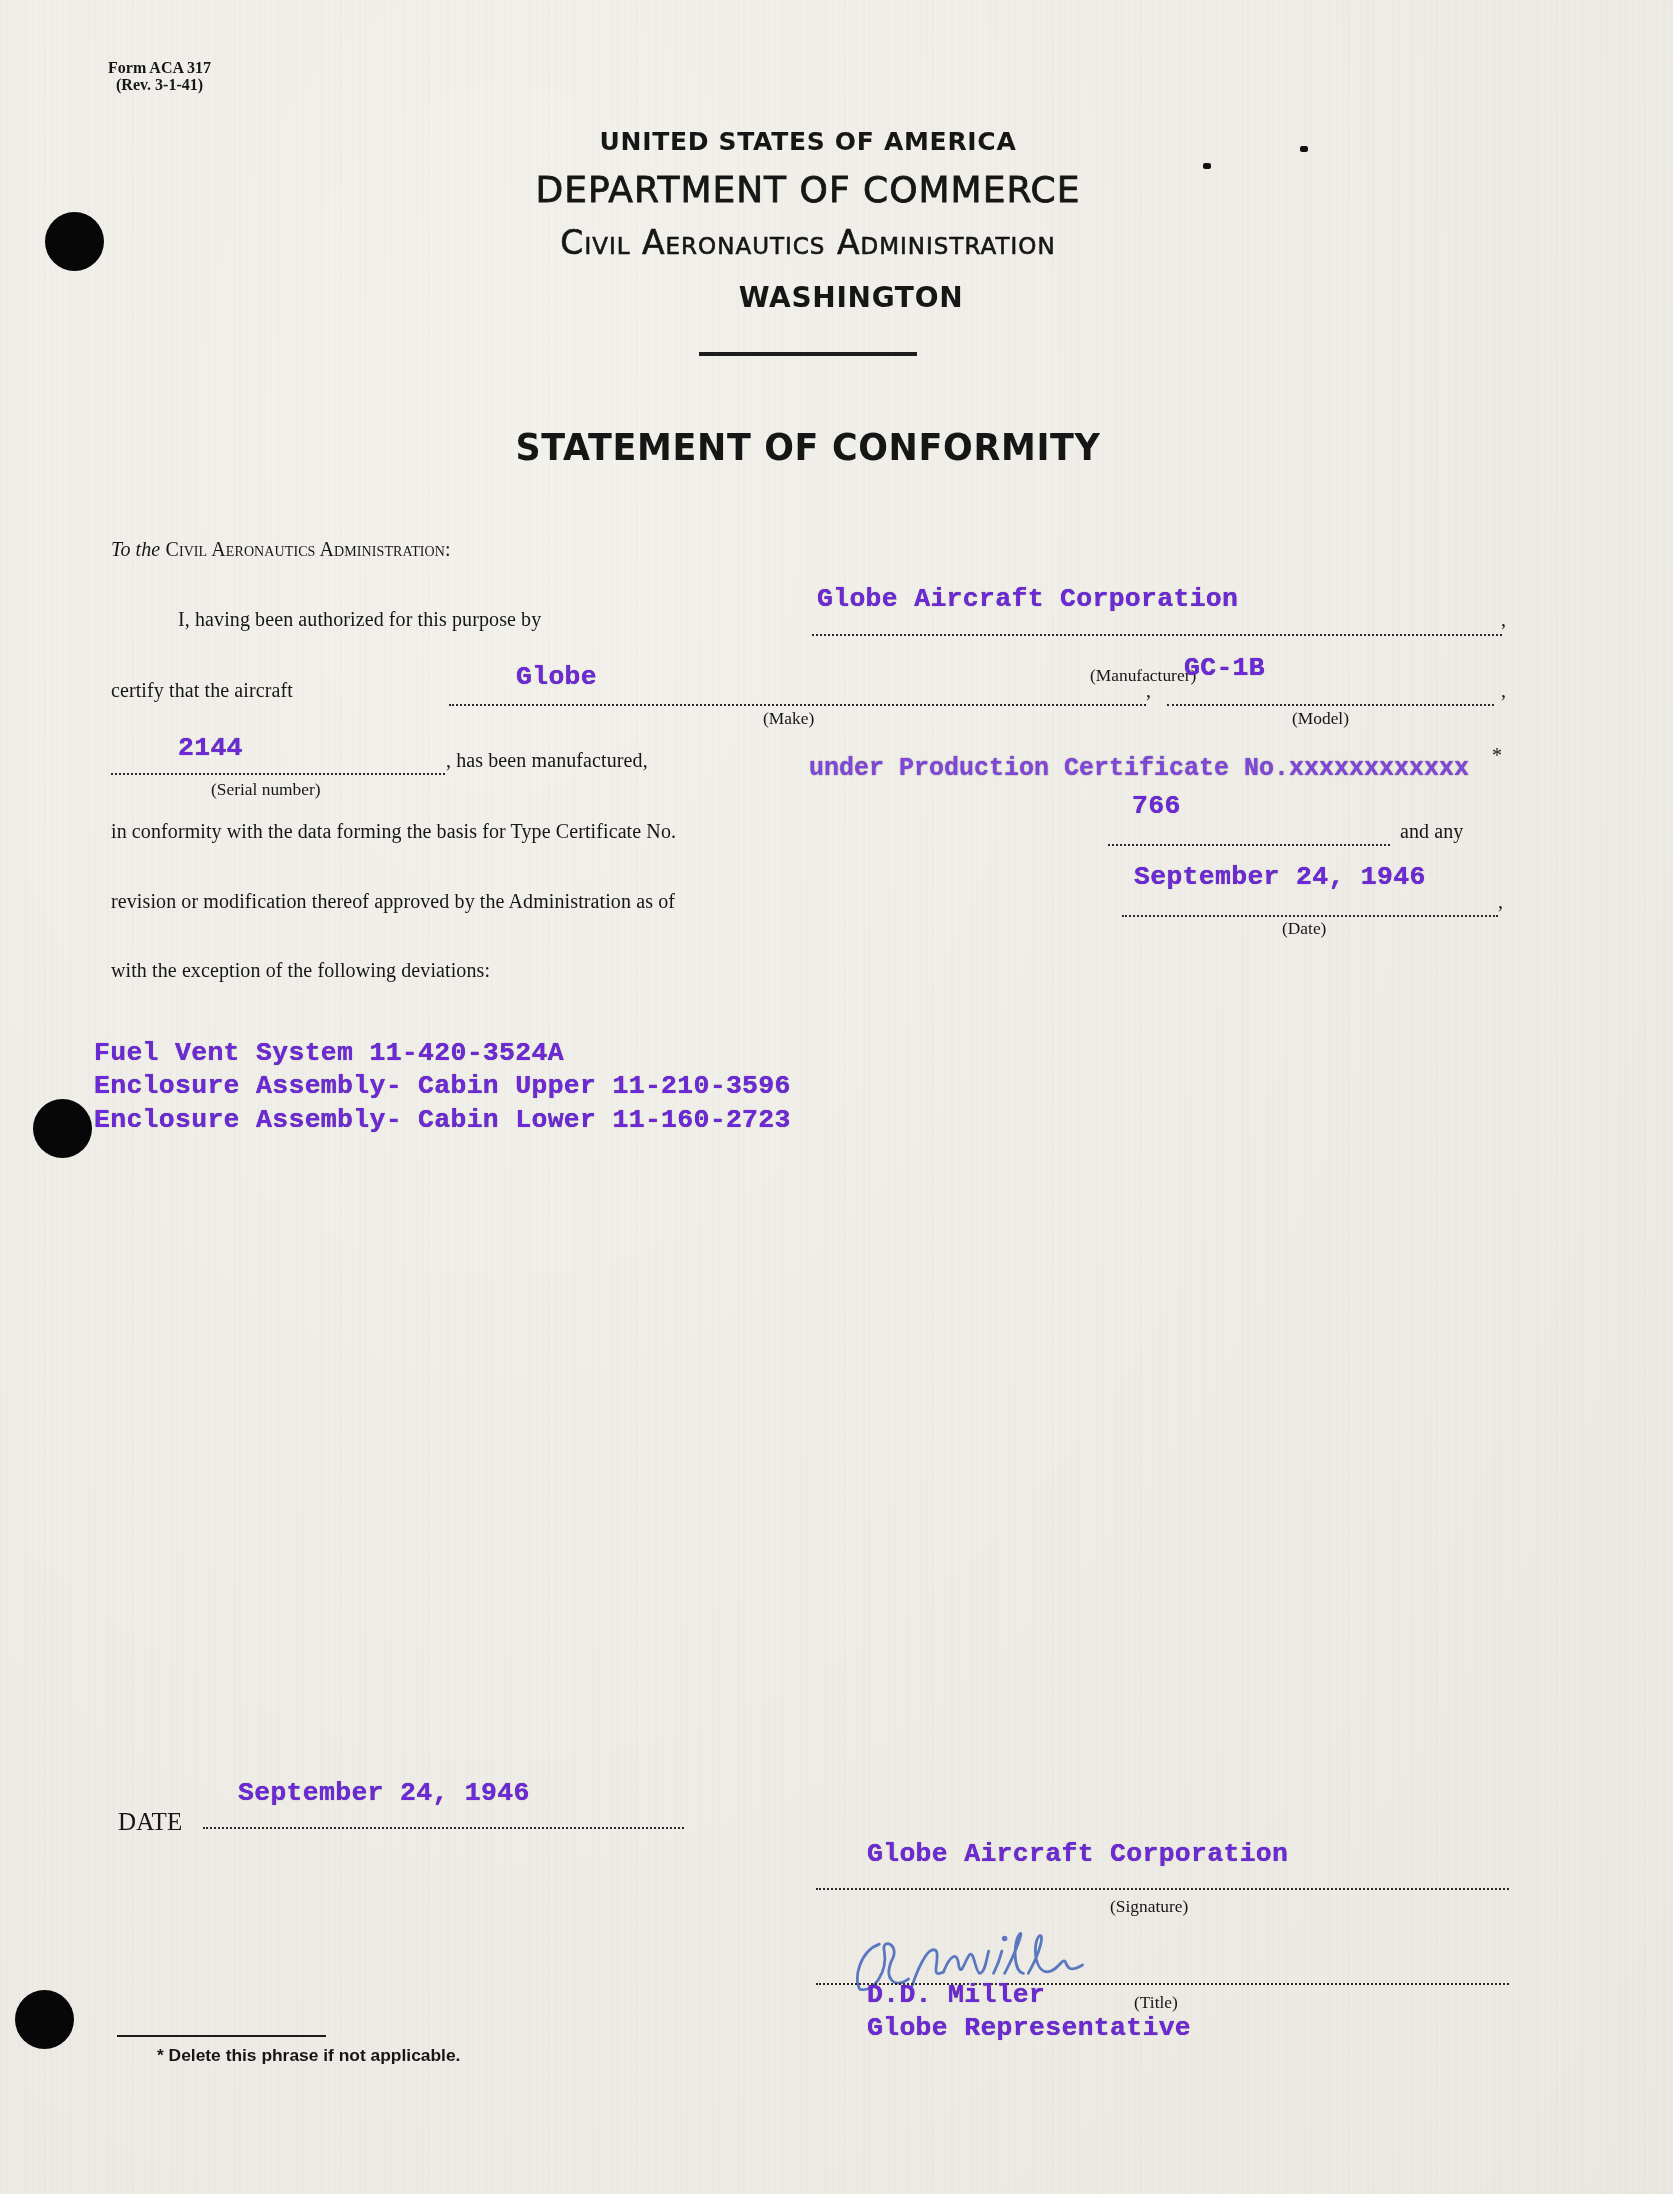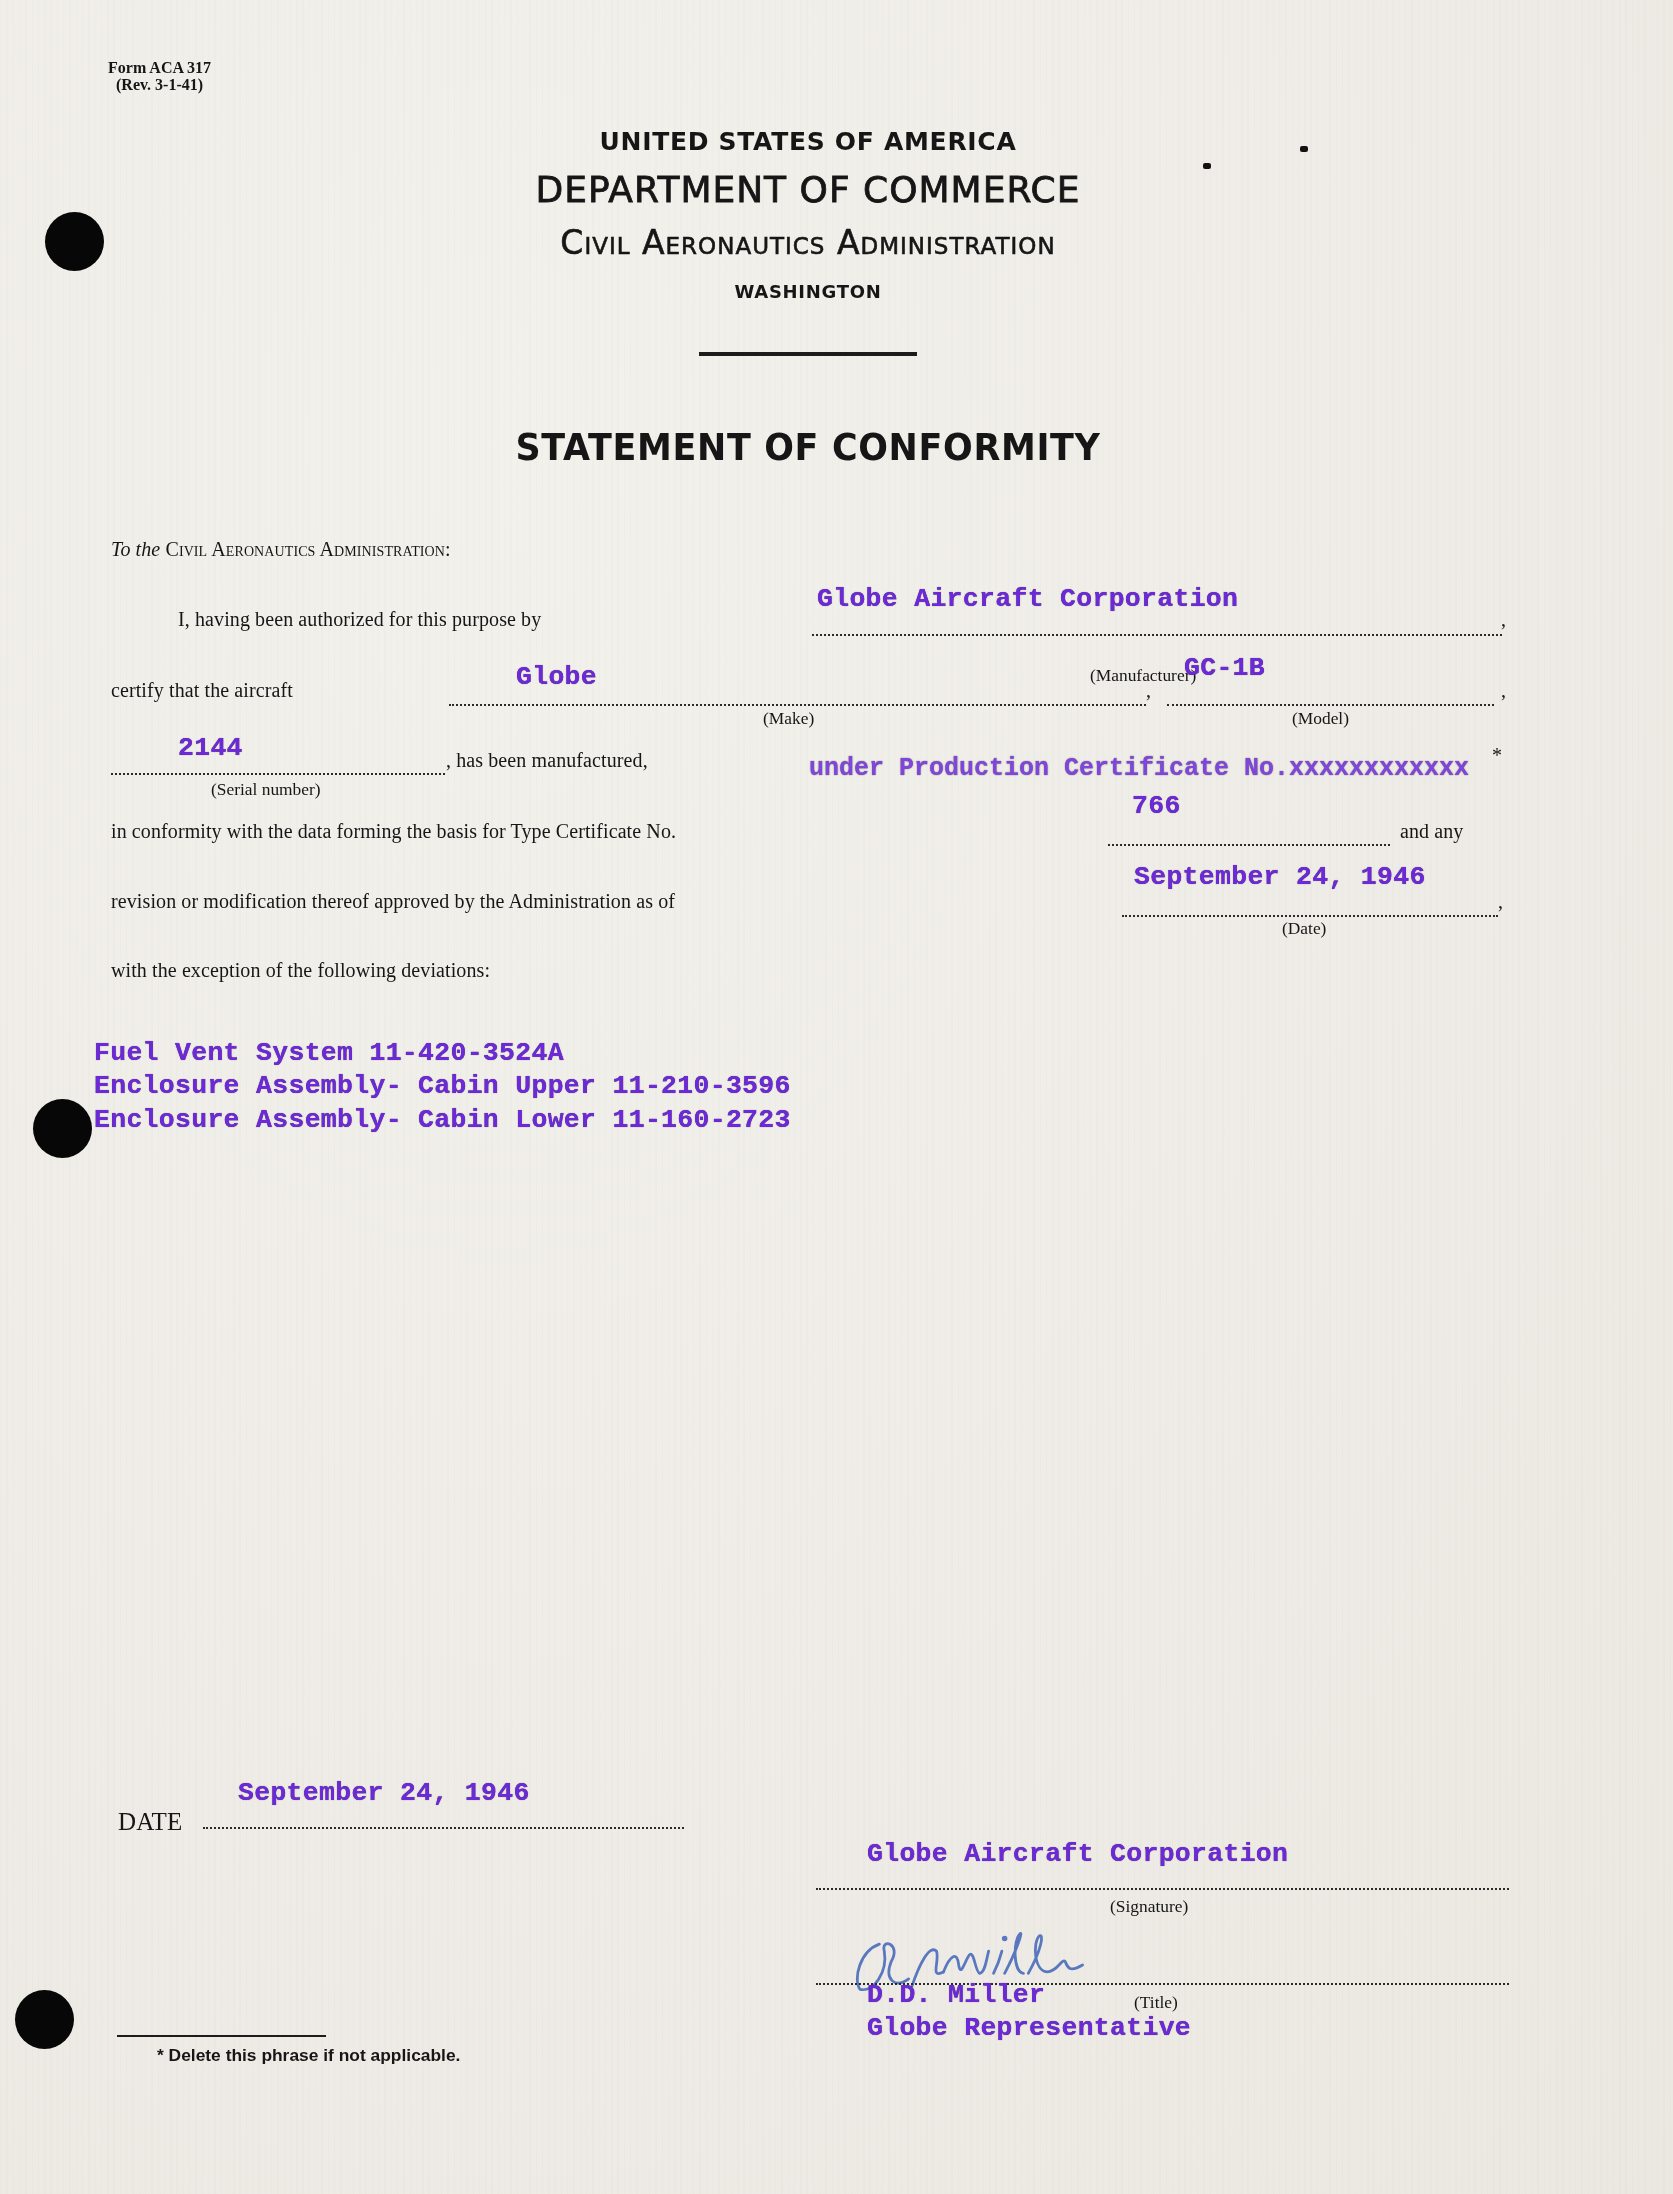--- a/index.html
+++ b/index.html
@@ -11,21 +11,21 @@
         radial-gradient(ellipse at 30% 20%, #f3f1ec 0%, #ebe8e2 100%);
       font-family: "DejaVu Serif", serif;
       color: #161616;
     }
     .abs { position: absolute; white-space: nowrap; }
     .form-id { font-family: "Liberation Serif", serif; font-weight: bold; font-size: 16px; line-height: 16.7px; text-align: center; }
     .hdr { font-family: "DejaVu Sans", sans-serif; font-weight: bold; left: 0; width: 1616px; text-align: center; letter-spacing: 0.7px; }
     .hdr-1 { font-size: 25px; }
     .hdr-2 { font-size: 36px; font-weight: normal; letter-spacing: 1px; -webkit-text-stroke: 0.8px #161616; }
     .hdr-3 { font-size: 33px; font-weight: normal; letter-spacing: 1px; -webkit-text-stroke: 0.6px #161616; }
-    .hdr-4 { font-size: 18px; }
+    .hdr-4 { font-size: 28px; padding-left: 43px; }
     .rule { position: absolute; height: 3.5px; background: #1c1c1c; }
     .title { font-family: "DejaVu Sans", sans-serif; font-weight: bold; font-size: 38px; left: 0; width: 1616px; text-align: center; letter-spacing: 0.7px; transform: scaleX(0.92); transform-origin: center; }
     .body { font-family: "Liberation Serif", serif; font-size: 20px; letter-spacing: 0.1px; }
     .ital { font-style: italic; }
     .label { font-family: "Liberation Serif", serif; font-size: 17.4px; }
     .dots { position: absolute; height: 0; border-bottom: 2.1px dotted #2a2a2a; }
     .type { font-family: "Liberation Mono", monospace; font-weight: bold; font-size: 26.5px; color: #6d28d9; text-shadow: 0 0 0.8px #333; letter-spacing: 0.3px; }
     .strike { font-family: "Liberation Mono", monospace; font-weight: bold; font-size: 25px; color: #6d28d9; text-shadow: 0 0 1.4px #444; opacity: 0.85; }
     .hole { position: absolute; width: 59px; height: 59px; border-radius: 50%; background: #070707; }
     .speck { position: absolute; background: #111; border-radius: 2.1px; }

